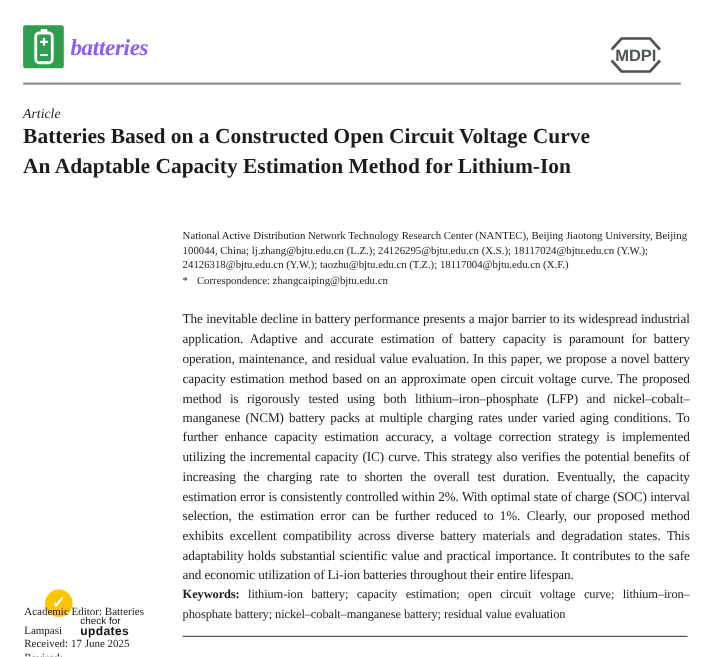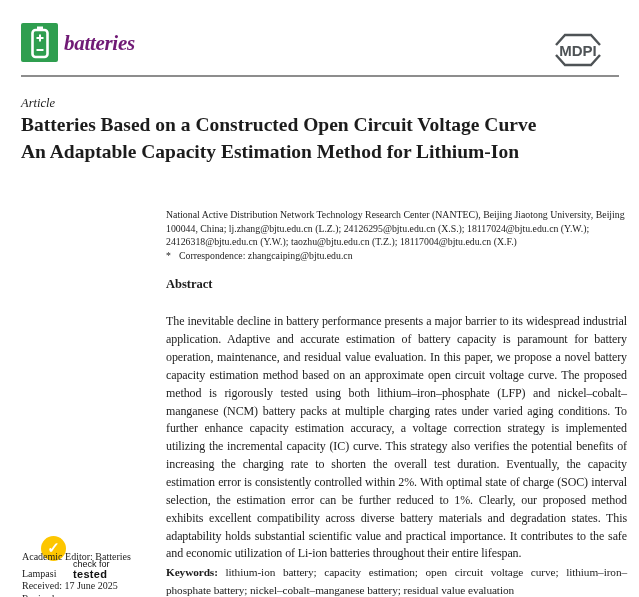--- a/index.html
+++ b/index.html
@@ -7,21 +7,21 @@
     position:relative;width:639px;height:597px;background:#ffffff;
     font-family:"Liberation Serif",serif;color:#1c1c1c;overflow:hidden;
   }
   
   .journal-logo{
     position:absolute;left:21px;top:23px;width:37px;height:39px;
     background:#2f9e4f;border-radius:2px;display:flex;align-items:center;justify-content:center;
   }
   .journal-name{
     position:absolute;left:64px;top:31px;font-size:21px;font-weight:bold;font-style:italic;
-    color:#701a75;letter-spacing:-0.3px;
+    color:#8b5cf6;letter-spacing:-0.3px;
   }
   .mdpi-logo{position:absolute;left:552px;top:31px;width:52px;height:38px;}
   .rule-top{position:absolute;left:21px;top:75px;width:598px;height:2px;background:#8d8d8d;}
   
   .article-label{position:absolute;left:21px;top:96px;font-size:12.5px;font-style:italic;}
   .title{position:absolute;left:21px;top:111px;font-size:19.5px;font-weight:bold;line-height:27px;}
   .title div{white-space:nowrap;}
   .authors{position:absolute;left:21px;top:172px;font-size:11px;font-weight:bold;white-space:nowrap;}
   
   .main-col{position:absolute;left:166px;top:208px;width:461px;}
@@ -78,30 +78,29 @@
     <div>Batteries Based on a Constructed Open Circuit Voltage Curve</div>
     <div>An Adaptable Capacity Estimation Method for Lithium-Ion</div>
   </div>
 
   <div class="main-col">
     <div class="affiliation">National Active Distribution Network Technology Research Center (NANTEC), Beijing Jiaotong University, Beijing 100044, China; lj.zhang@bjtu.edu.cn (L.Z.); 24126295@bjtu.edu.cn (X.S.); 18117024@bjtu.edu.cn (Y.W.); 24126318@bjtu.edu.cn (Y.W.); taozhu@bjtu.edu.cn (T.Z.); 18117004@bjtu.edu.cn (X.F.)</div>
     <div class="correspondence">
       <span class="marker">*</span>
       <span>Correspondence: zhangcaiping@bjtu.edu.cn</span>
     </div>
-    <div class="abstract-label">Abstract</div>
     <div class="abstract">The inevitable decline in battery performance presents a major barrier to its widespread industrial application. Adaptive and accurate estimation of battery capacity is paramount for battery operation, maintenance, and residual value evaluation. In this paper, we propose a novel battery capacity estimation method based on an approximate open circuit voltage curve. The proposed method is rigorously tested using both lithium–iron–phosphate (LFP) and nickel–cobalt–manganese (NCM) battery packs at multiple charging rates under varied aging conditions. To further enhance capacity estimation accuracy, a voltage correction strategy is implemented utilizing the incremental capacity (IC) curve. This strategy also verifies the potential benefits of increasing the charging rate to shorten the overall test duration. Eventually, the capacity estimation error is consistently controlled within 2%. With optimal state of charge (SOC) interval selection, the estimation error can be further reduced to 1%. Clearly, our proposed method exhibits excellent compatibility across diverse battery materials and degradation states. This adaptability holds substantial scientific value and practical importance. It contributes to the safe and economic utilization of Li-ion batteries throughout their entire lifespan.</div>
     <div class="keywords"><span class="kw-label">Keywords:</span><span> lithium-ion battery; capacity estimation; open circuit voltage curve; lithium–iron–phosphate battery; nickel–cobalt–manganese battery; residual value evaluation</span></div>
     <div class="rule-bottom"></div>
   </div>
 
   <div class="badge">
     <div class="badge-circle">✓</div>
     <div class="badge-text">
       <div class="badge-line1">check for</div>
-      <div class="badge-line2">tested</div>
+      <div class="badge-line2">updates</div>
     </div>
   </div>
   <div class="academic-editor">Academic Editor: Batteries Lampasi</div>
   <div class="received">Received: 17 June 2025</div>
   <div class="revised-partial">Revised:</div>
 
 </div>
 
 </body></html>

